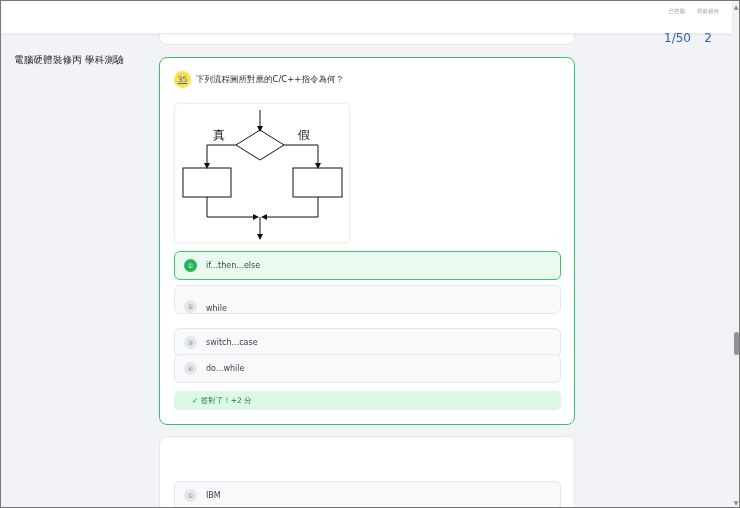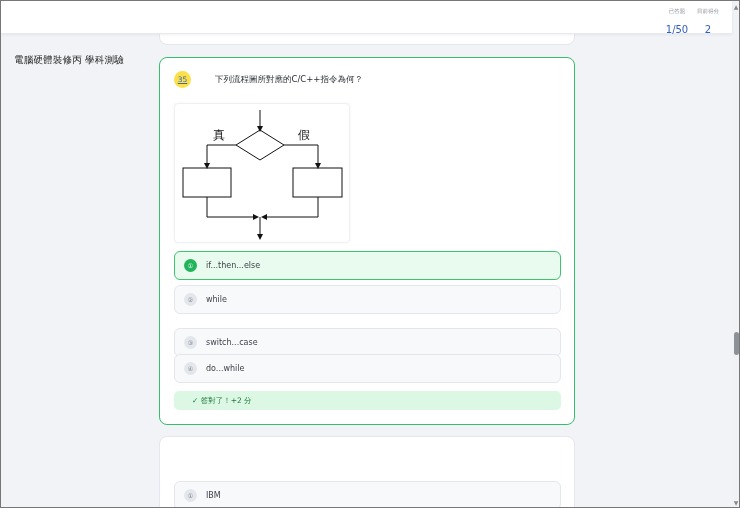--- a/index.html
+++ b/index.html
@@ -18,41 +18,41 @@
     box-shadow: 0 1px 3px rgba(0,0,0,0.06);
     border-bottom: 1px solid #e8eaee;
     z-index: 5;
   }
   .app-title {
     position: absolute; left: 13px; top: 11px;
     font-size: 9.5px; color: #222; letter-spacing: 0.2px; margin-top: 42px;
   }
   .stat { position: absolute; top: 7px; text-align: center; }
   .stat-label { font-size: 5.5px; color: #8a8f99; display: block; }
-  .stat-value { font-size: 10px; color: #2f5fb8; display: block; margin-top: 9px; }
+  .stat-value { font-size: 12px; color: #2f5fb8; display: block; margin-top: 16px; }
   .stat.answered { left: 663px; width: 26px; }
   .stat.score { left: 695px; width: 24px; }
 
   .scroll-area {
     position: absolute; left: 0; top: 33px; width: 731px; height: 475px; overflow: hidden;
   }
   .card {
     position: absolute; left: 158px; width: 416px;
     background: #fff; border: 1px solid #e4e7ec; border-radius: 8px;
   }
   .card.prev { top: -20px; height: 31px; }
   .card.current { top: 23px; height: 368px; border: 1.5px solid #34c06a; }
   .card.next { top: 402px; height: 120px; }
 
   .q-head { position: absolute; left: 14px; display: flex; align-items: center; }
   .q-num {
     width: 17px; height: 17px; border-radius: 50%;
     background: #fde047; color: #3a67b8; font-size: 7.5px;
     display: flex; align-items: center; justify-content: center;
-    margin-right: 24px;
+    margin-right: 5px;
     text-decoration: underline;
   }
   .q-text { font-size: 8.5px; color: #2a2d33; }
 
   .figure {
     position: absolute; left: 14px; top: 45px; width: 176px; height: 140px;
     background: #fff; border: 1px solid #eef0f3; border-radius: 4px;
     box-shadow: 0 0 3px rgba(0,0,0,0.05);
   }
 
@@ -146,21 +146,21 @@
         </g>
         <text x="38" y="35" font-size="12" font-family="DejaVu Serif, serif" fill="#111">真</text>
         <text x="123" y="35" font-size="12" font-family="DejaVu Serif, serif" fill="#111">假</text>
       </svg>
     </div>
 
     <div class="option correct" style="top:193px;">
       <span class="opt-idx">①</span>
       <span class="opt-text">if...then...else</span>
     </div>
-    <div class="option" style="top:227px;">
+    <div class="option" style="top:227px;align-items:flex-end;">
       <span class="opt-idx">②</span>
       <span class="opt-text">while</span>
     </div>
     <div class="option" style="top:270px;">
       <span class="opt-idx">③</span>
       <span class="opt-text">switch...case</span>
     </div>
     <div class="option" style="top:296px;">
       <span class="opt-idx">④</span>
       <span class="opt-text">do...while</span>

